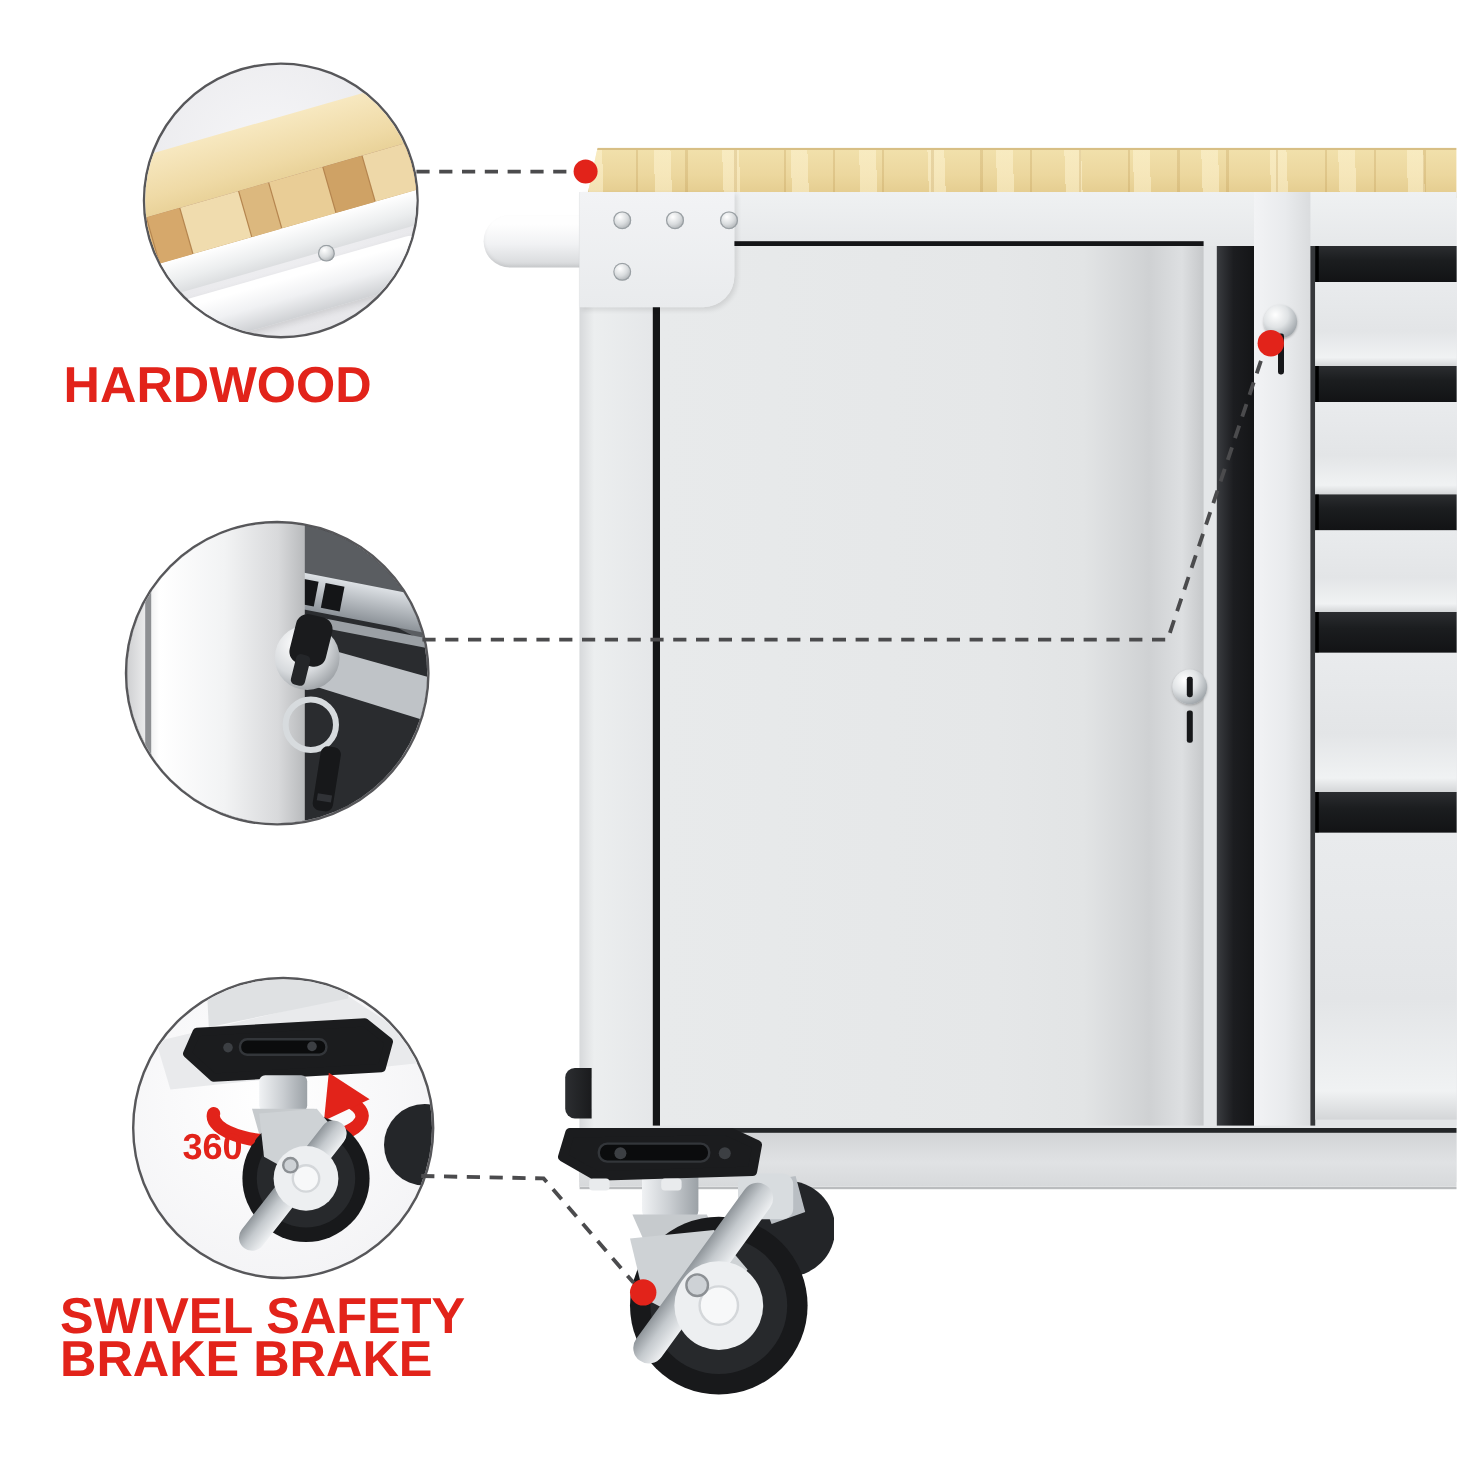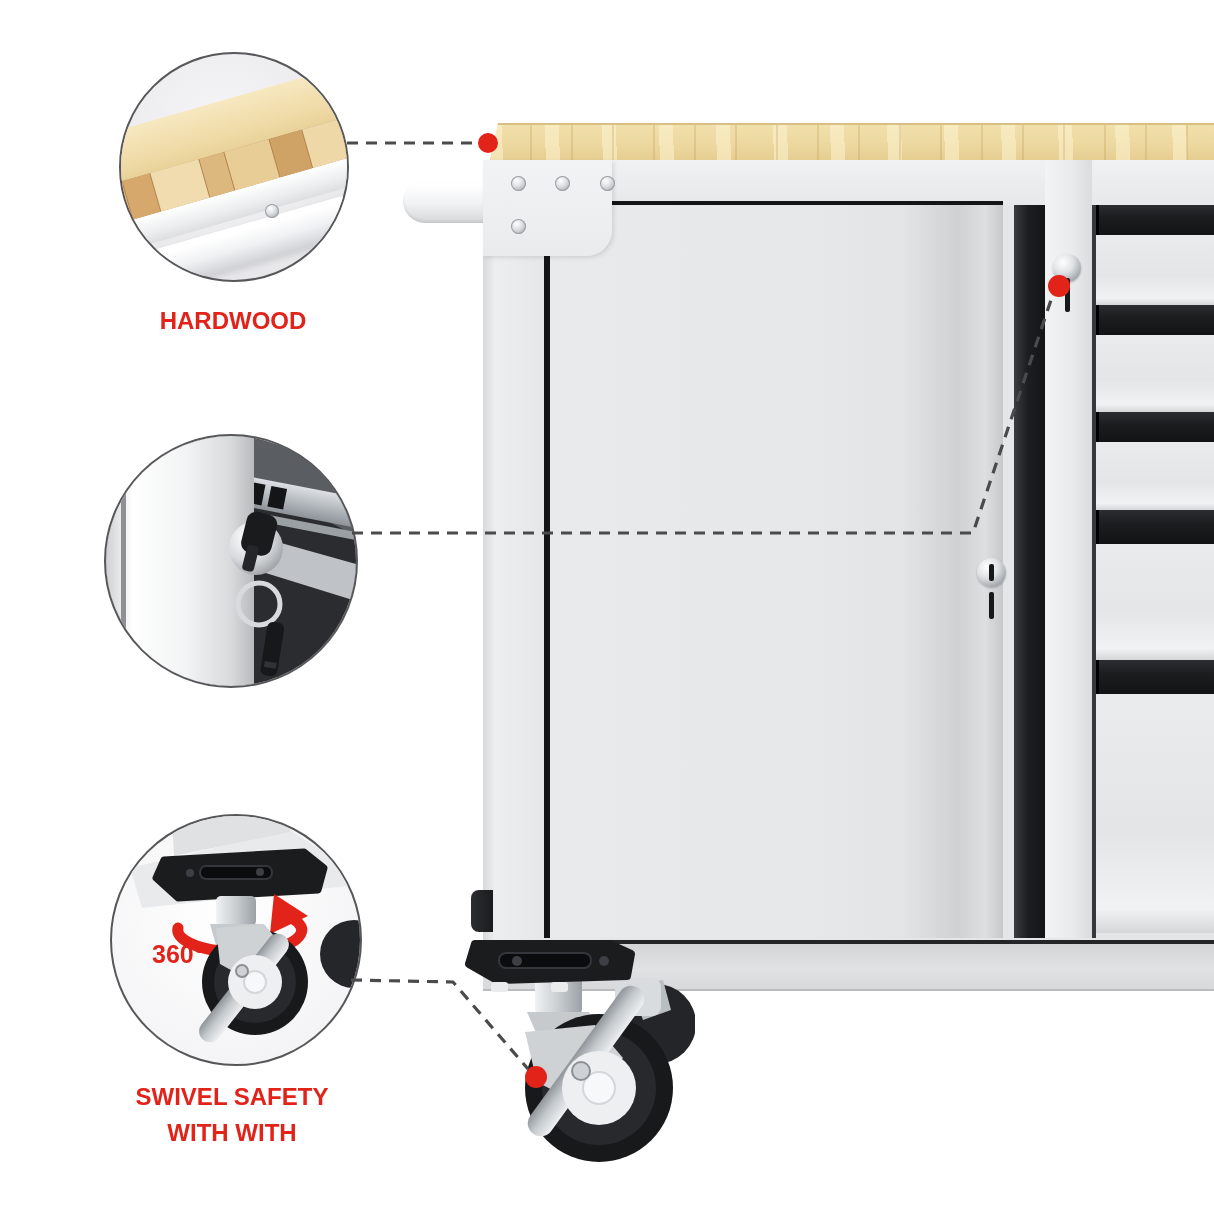--- a/index.html
+++ b/index.html
@@ -4,22 +4,22 @@
 <style>
   html,body{margin:0;padding:0;background:#ffffff;}
   #stage{
     position:relative;width:1214px;height:1214px;background:#ffffff;overflow:hidden;
     font-family:"Liberation Sans", sans-serif;
   }
   .abs{position:absolute;}
 
   
   .feature-label{
-    color:#e2231a;font-weight:700;font-size:24px;line-height:36px;
-    text-align:center;letter-spacing:0px;white-space:nowrap;
+    color:#e2231a;font-weight:700;font-size:42px;line-height:36px;
+    letter-spacing:0px;white-space:nowrap;
   }
 
   
   .bubble{
     border-radius:50%;overflow:hidden;border:2px solid #57575a;
     background:radial-gradient(circle at 45% 35%, #f6f6f8 0%, #e9e9ec 70%, #e2e2e6 100%);
   }
 
   
   .wood-wrap{left:-40px;top:42px;width:330px;transform:rotate(-16deg);}
@@ -80,21 +80,21 @@
     box-shadow:0 2px 0 #babcbe;}
   .side-knob{left:-12px;top:730px;width:22px;height:42px;border-radius:8px 0 0 8px;
     background:linear-gradient(90deg,#2c2e31 0%,#1a1b1d 100%);}
   .lock-cyl{
     border-radius:50%;
     background:radial-gradient(circle at 35% 30%, #ffffff 0%, #dfe2e4 40%, #9aa0a5 80%, #7d8388 100%);
     box-shadow:0 1px 2px rgba(0,0,0,.25);
   }
   .lock-slot{background:#17181a;border-radius:2px;}
 
-  .badge-360{color:#e2231a;font-weight:700;font-size:25px;}
+  .badge-360{color:#e2231a;font-weight:700;font-size:30px;}
 </style>
 </head>
 <body>
 
 <div id="stage">
 
   <div class="abs wood-slab"></div>
   <div class="abs side-handle"></div>
 
   <div class="abs cab-body">
@@ -284,21 +284,21 @@
         <rect x="-66" y="-11" width="132" height="22" rx="11" fill="url(#lev2)"></rect>
       </g>
       <circle cx="143" cy="166" r="27" fill="#edeff1"></circle>
       <circle cx="143" cy="166" r="11" fill="#f7f8f9" stroke="#d4d7da" stroke-width="2"></circle>
       <circle cx="130" cy="155" r="6" fill="#ced2d6" stroke="#8c9094" stroke-width="2"></circle>
     </svg>
     <span class="abs badge-360" style="left:40px;top:124px;">360°</span>
   </div>
   <div class="abs feature-label" style="left:50px;top:1079px;width:364px;">
     <div>SWIVEL SAFETY</div>
-    <div>WITH WITH</div>
+    <div>BRAKE BRAKE</div>
   </div>
 
   <svg class="abs" style="left:0;top:0;" width="1214" height="1214" viewBox="0 0 1214 1214">
     <g fill="none" stroke="#4b4b4d" stroke-width="3.2" stroke-dasharray="11 8">
       <path d="M 347,143 L 478,143"></path>
       <path d="M 352,533 L 973,533 L 1053,294"></path>
       <path d="M 351,980 L 453,982 L 528,1069"></path>
     </g>
     <g fill="#e2231a">
       <circle cx="488" cy="143" r="10"></circle>

